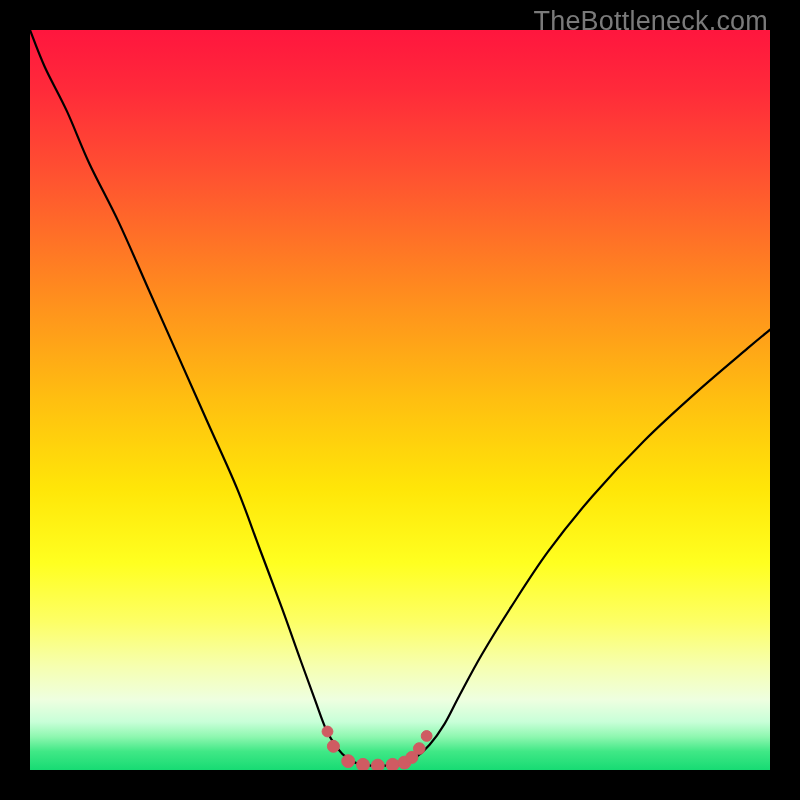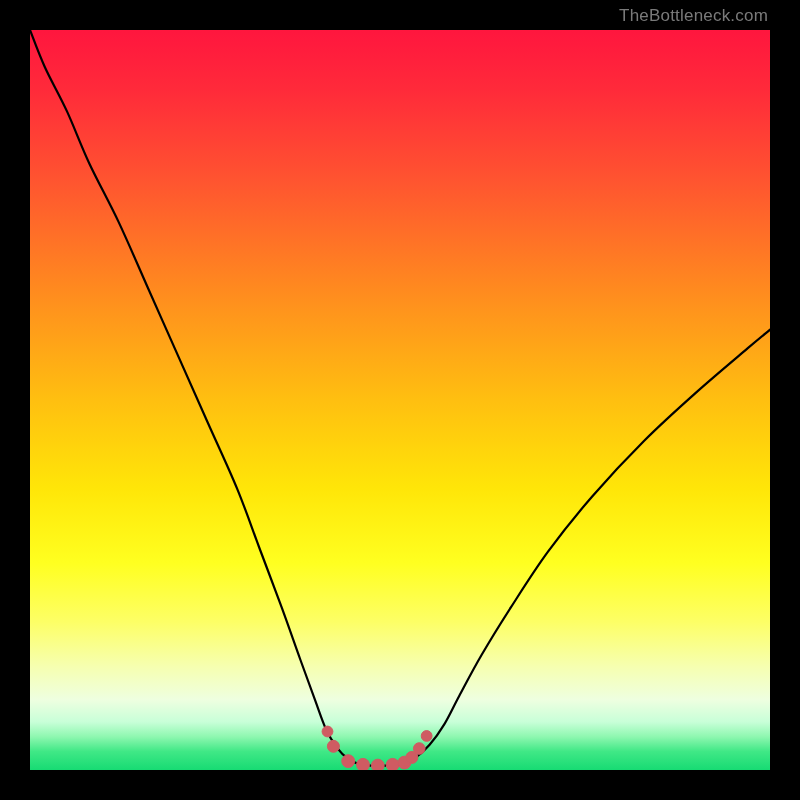--- a/index.html
+++ b/index.html
@@ -32,21 +32,21 @@
     left: 0;
     top: 0;
     width: 100%;
     height: 100%;
   }
   .watermark {
     position: absolute;
     top: 6px;
     right: 32px;
     color: #7a7a7a;
-    font-size: 17px;
+    font-size: 27px;
     font-weight: 500;
     letter-spacing: 0.2px;
   }
   svg.curves {
     position: absolute;
     left: 0;
     top: 0;
     width: 100%;
     height: 100%;
   }

